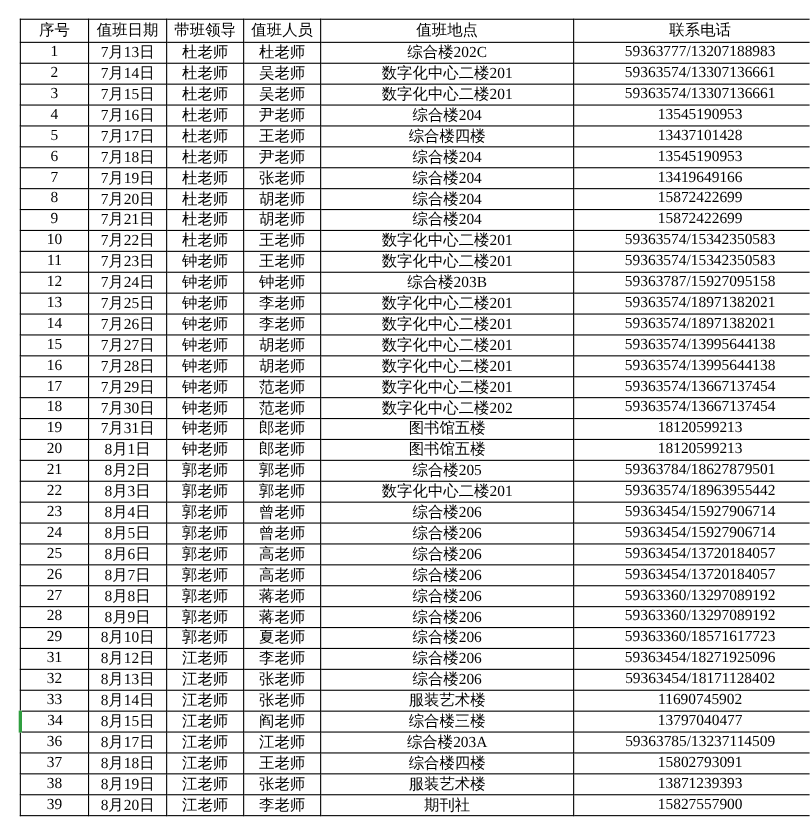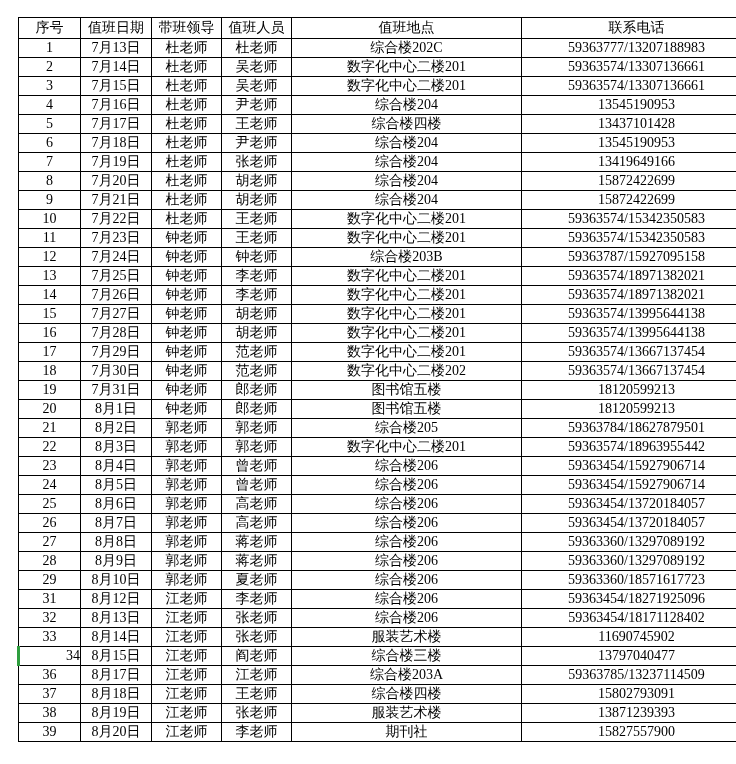--- a/index.html
+++ b/index.html
@@ -14,21 +14,21 @@
   }
   th,td{
     border:1px solid #000000;
     padding:0;margin:0;
     text-align:center;vertical-align:middle;
     font-size:14px;font-weight:normal;color:#000000;
     white-space:nowrap;overflow:hidden;
   }
   thead tr{height:21px;}
   tbody tr{height:19px;}
-  td.sel-left{border-left:3px solid var(--sel-color,#2f9e3f);text-align:right;}
+  td.sel-left{border-left:3px solid var(--sel-color,#2f9e3f);}
 </style>
 </head>
 <body style="--sel-color: #2f9e3f;">
 
 <table>
   <colgroup>
     <col style="width:62px">
     <col style="width:71px">
     <col style="width:70px">
     <col style="width:70px">

